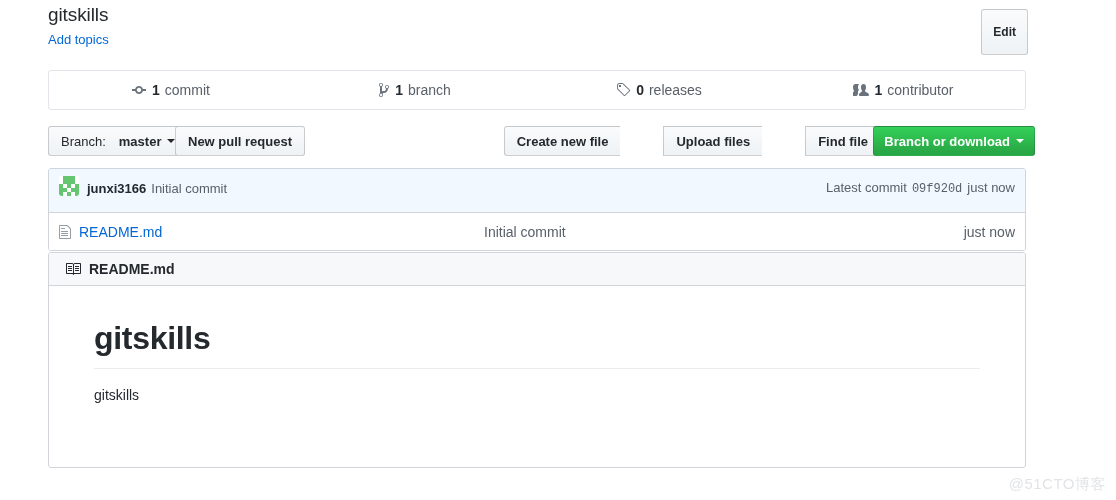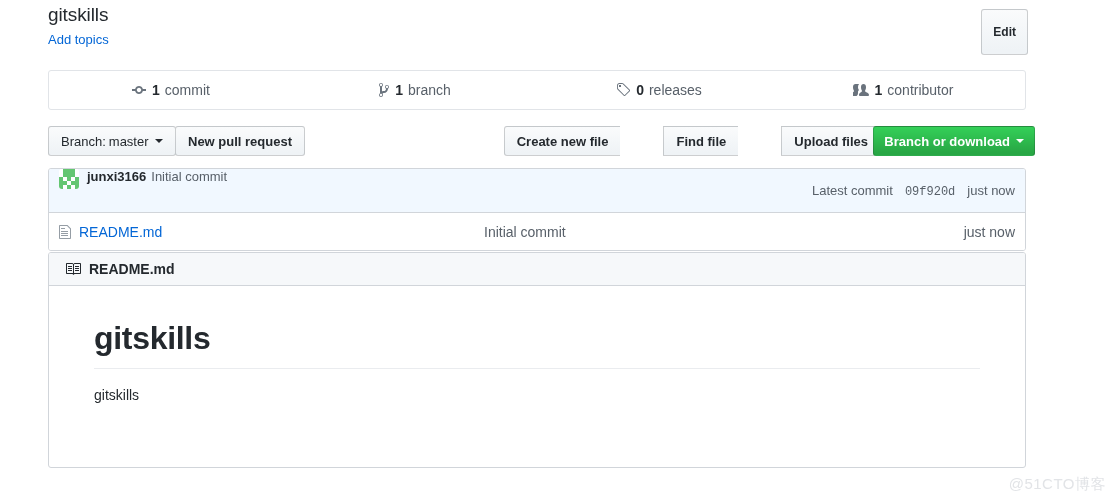--- a/index.html
+++ b/index.html
@@ -120,21 +120,21 @@
     box-sizing: border-box;
     cursor: pointer;
     white-space: nowrap;
   }
   .btn-branch {
     position: absolute;
     left: 0;
     top: 0;
     font-weight: normal;
   }
-  .btn-branch b { font-weight: normal; margin-left: 3px; }
+  .btn-branch b { font-weight: bold; margin-left: 13px; }
   .btn-newpr {
     position: absolute;
     left: 127px;
     top: 0;
   }
   .caret {
     display: inline-block;
     width: 0; height: 0;
     margin-left: 6px;
     border-top: 4px solid currentColor;
@@ -175,23 +175,23 @@
     top: 168px;
     width: 978px;
     border: 1px solid #d1d5da;
     border-radius: 3px;
     box-sizing: border-box;
     background: #fff;
     overflow: hidden;
   }
   .commit-row {
     display: flex;
-    align-items: flex-start;
+    align-items: flex-end;
     height: 44px;
-    padding: 0 10px;
+    padding: 16px 10px;
     background: #f1f8ff;
     border-bottom: 1px solid #d1d5da;
     box-sizing: border-box;
   }
   .avatar {
     width: 20px;
     height: 20px;
     border-radius: 3px;
     margin-right: 8px;
     flex: none;
@@ -209,21 +209,21 @@
     color: #586069;
     font-size: 13px;
     cursor: pointer;
   }
   .commit-meta {
     margin-left: auto;
     font-size: 13px;
     color: #586069;
     display: flex;
     align-items: baseline;
-    gap: 12px;
+    gap: 5px;
   }
   .sha {
     font-family: "Liberation Mono", "DejaVu Sans Mono", monospace;
     font-size: 12px;
     color: #586069;
     cursor: pointer;
     margin-top: 16px;
   }
 
   .file-row {
@@ -384,22 +384,22 @@
     <button class="btn btn-branch">
       <span>Branch:</span>
       <b>master</b>
       <span class="caret"></span>
     </button>
 
     <button class="btn btn-newpr">New pull request</button>
 
     <div class="btn-group">
       <button class="btn">Create new file</button>
+      <button class="btn">Upload files</button>
       <button class="btn">Find file</button>
-      <button class="btn">Upload files</button>
     </div>
 
     <button class="btn btn-clone">
       <span>Branch or download</span>
       <span class="caret"></span>
     </button>
 
   </div>
 
   <div class="file-box">

